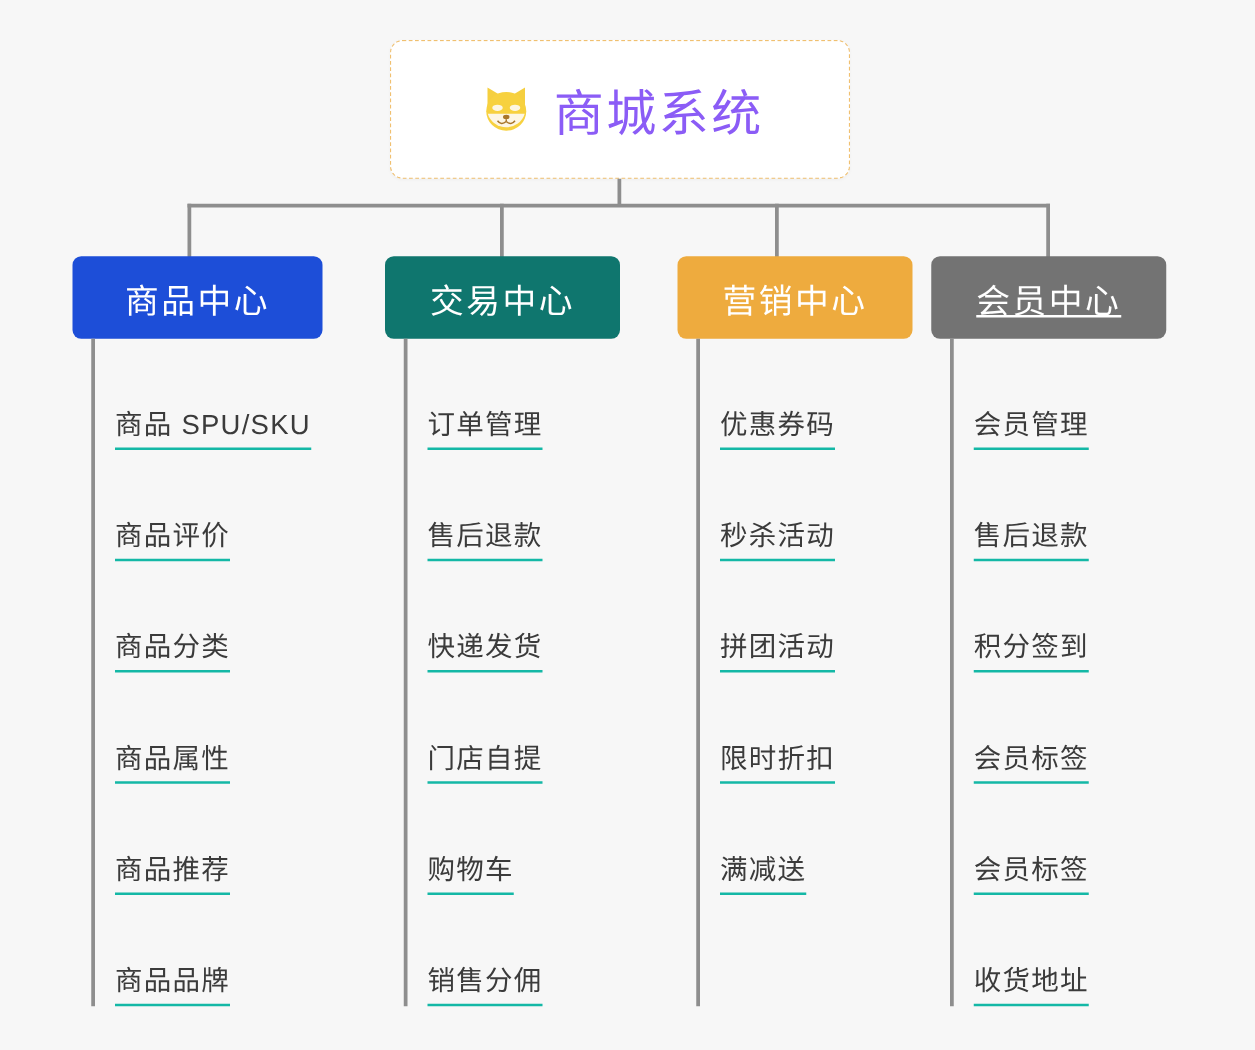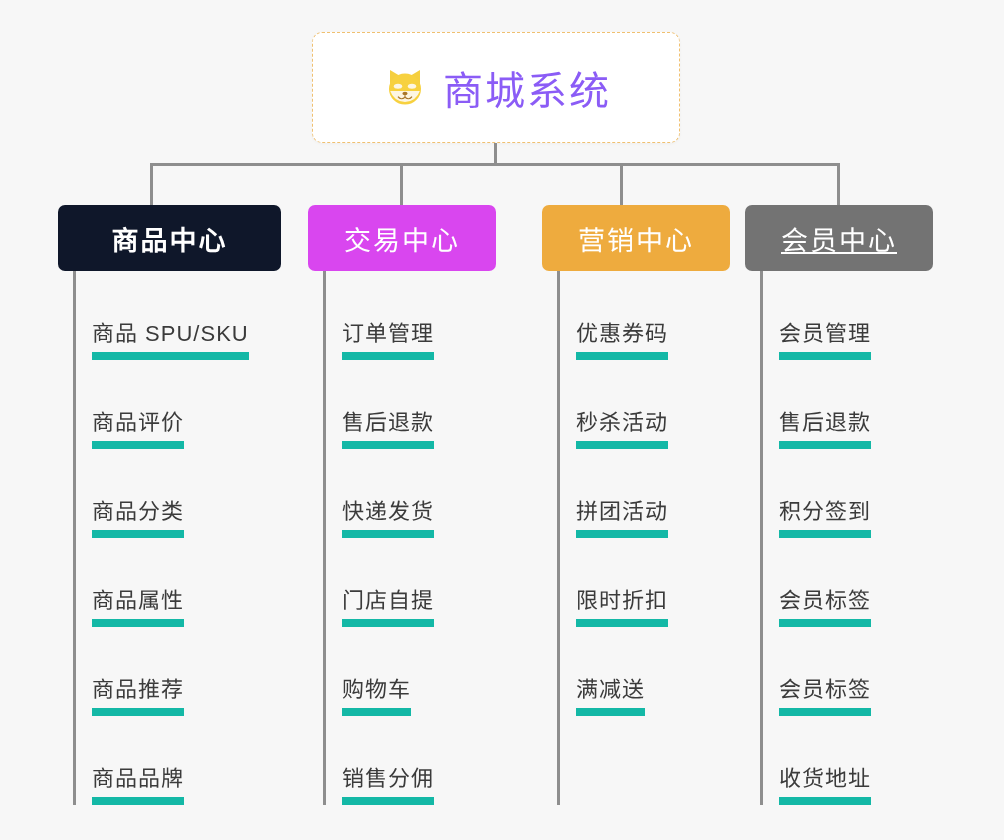--- a/index.html
+++ b/index.html
@@ -104,27 +104,27 @@
     align-items: flex-end;
     padding-left: 34px;
   }
 
   .leaf-label {
     font-size: 22px;
     color: #3b3b3b;
     white-space: nowrap;
     line-height: 1.15;
     padding-bottom: 6px;
-    border-bottom: 8px solid #14b8a6;
+    border-bottom: 2px solid #14b8a6;
     letter-spacing: 1px;
   }
 
   
-  .col-product  .cat-header { width: 223px; background: #0f172a; font-weight: bold; }
-  .col-trade    .cat-header { width: 188px; background: #d946ef; }
+  .col-product  .cat-header { width: 200px; background: #1d4ed8; }
+  .col-trade    .cat-header { width: 188px; background: #0f766e; }
   .col-market   .cat-header { width: 188px; background: #eeab3e; }
   .col-member   .cat-header { width: 188px; background: #737373; text-decoration: underline; }
 </style>
 </head>
 <body>
 
 <div id="mindmap">
 
   <div class="root-node">
     <span class="root-emoji">

